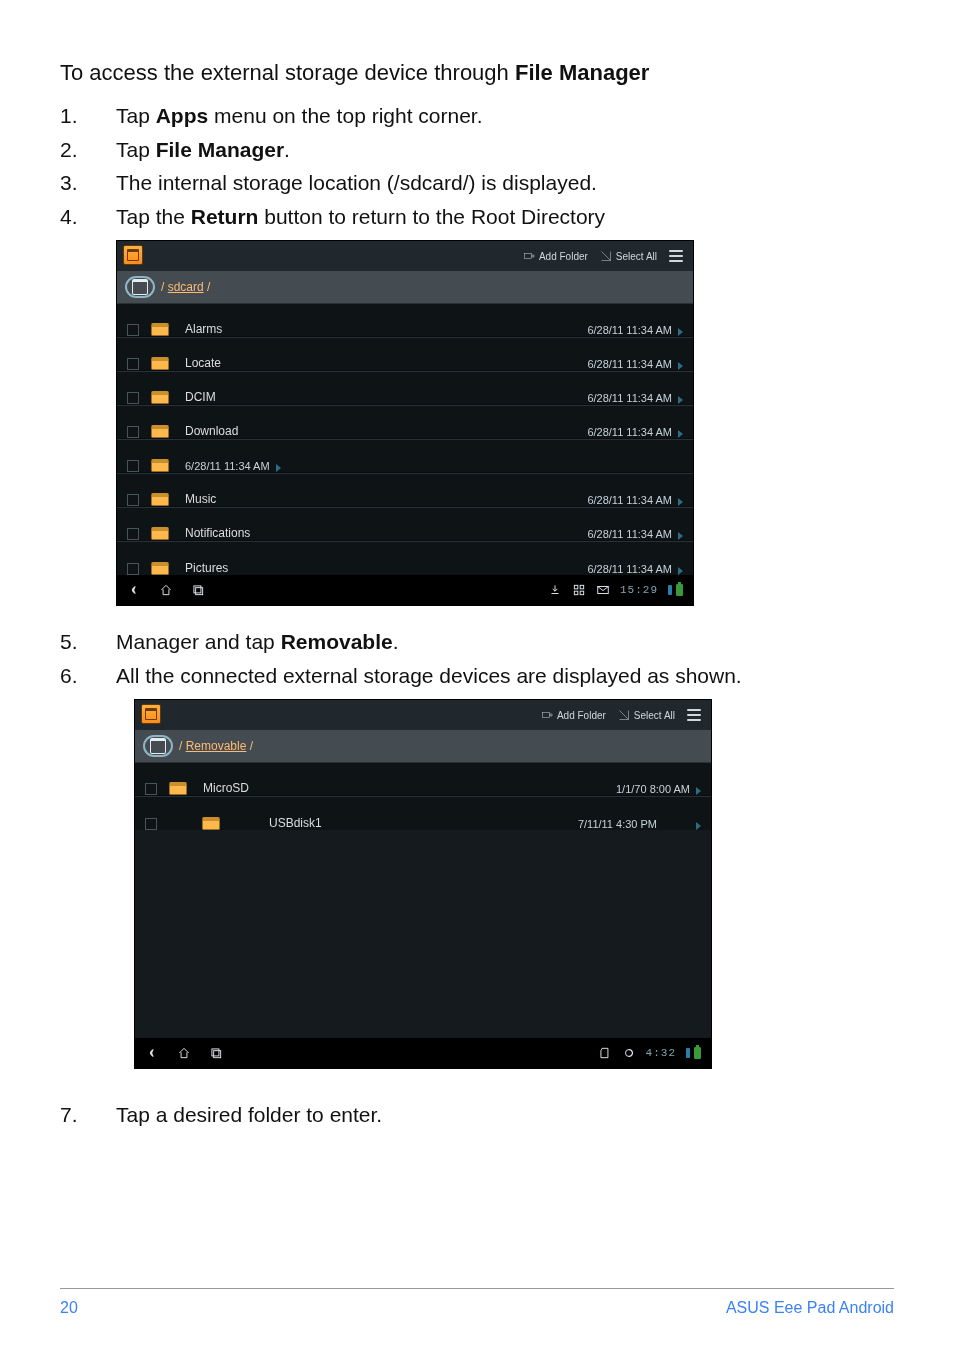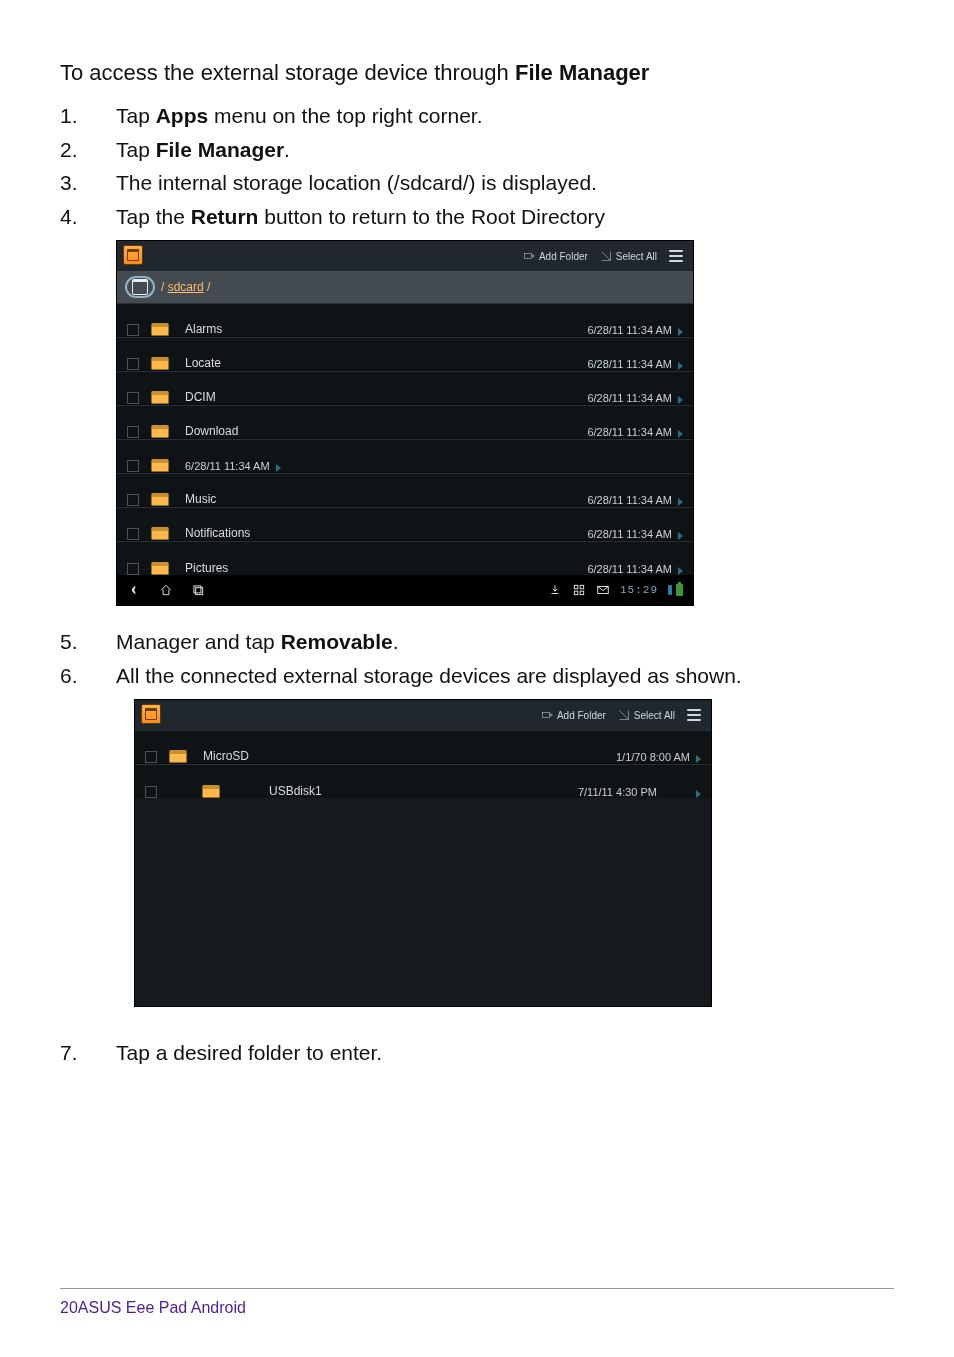--- a/index.html
+++ b/index.html
@@ -44,21 +44,21 @@
   .shot .navbar .left{display:flex; gap:18px;}
   .shot .navbar .right{display:flex; gap:10px; align-items:center;text-align:right;}
   .shot .navbar svg { width:14px; height:14px; stroke:#e6edf1; fill:none; stroke-width:1.6; }
   .clock { font-family: "Courier New", monospace; letter-spacing:1px; color:#7fa7b6;}
   .sig { display:flex; align-items:center; gap:4px;}
   .dlbar { width:4px; height:10px; background:#2a7fa8; border-radius:1px;}
   .batt { width:7px; height:12px; border:1px solid #3a9938; background:#3a9938; border-radius:1px; position:relative;}
   .batt::before{content:"";position:absolute;top:-3px;left:1px;width:3px;height:2px;background:#3a9938;}
 
   .spacer { flex:1; }
-  .footer { display:flex; border-top:1px solid #999; padding-top:10px; font-size:16px; color:#4c1d95;}
+  .footer { display:flex; justify-content:space-between; border-top:1px solid #999; padding-top:10px; font-size:16px; color:#3b82f6;}
 </style>
 </head>
 <body>
 
 <div class="page">
 
   <p class="intro">
     <span>To access the external storage device through </span><span class="b">File Manager</span>
   </p>
 
@@ -231,37 +231,68 @@
               <path d="M3 3 L21 21 M21 3 L21 21 L3 21" stroke="#cfd8dc" fill="none"></path>
             </svg>
           <span>Select All</span>
         </div>
         <div class="menu-icon">
             <span></span>
             <span></span>
             <span></span>
           </div>
       </div>
+      <div class="pathbar">
+        <div class="ret-btn"></div>
+        <span>/ <span class="seg">Removable</span> /</span>
+      </div>
       <div class="rows two">
         <div class="row">
             <div class="chk"></div>
             <div class="fld"></div>
             <div class="rname">MicroSD</div>
             <div class="rtime">1/1/70 8:00 AM</div>
             <div class="tri"></div>
           </div>
         <div class="row">
             <div class="chk"></div>
             <div class="fld"></div>
             <div class="rname">USBdisk1</div>
             <div class="rtime">7/11/11 4:30 PM</div>
             <div class="tri"></div>
           </div>
       </div>
       <div class="empty"></div>
+      <div class="navbar">
+        <div class="left">
+          <svg viewBox="0 0 24 24">
+              <path d="M14 6 Q4 12 14 18 Q9 12 14 6 Z" fill="#e6edf1"></path>
+            </svg>
+          <svg viewBox="0 0 24 24">
+              <path d="M4 12 L12 4 L20 12 M7 11 V20 H17 V11"></path>
+            </svg>
+          <svg viewBox="0 0 24 24">
+              <rect x="5" y="5" width="12" height="12"></rect>
+              <rect x="8" y="8" width="12" height="12"></rect>
+            </svg>
+        </div>
+        <div class="right">
+          <svg viewBox="0 0 24 24">
+              <path d="M7 4 H17 V20 H5 V8 Z"></path>
+            </svg>
+          <svg viewBox="0 0 24 24">
+              <path d="M6 12 A6 6 0 1 1 12 18 M12 6 A6 6 0 1 1 6 12"></path>
+            </svg>
+          <span class="clock">4:32</span>
+          <div class="sig">
+              <div class="dlbar"></div>
+              <div class="batt"></div>
+            </div>
+        </div>
+      </div>
     </div>
   </div>
 
   <ul class="steps">
     <li>
         <span class="num">7.</span>
         <span class="txt"><span>Tap a desired folder to enter.</span><span class="b"></span><span></span></span>
       </li>
   </ul>
 

